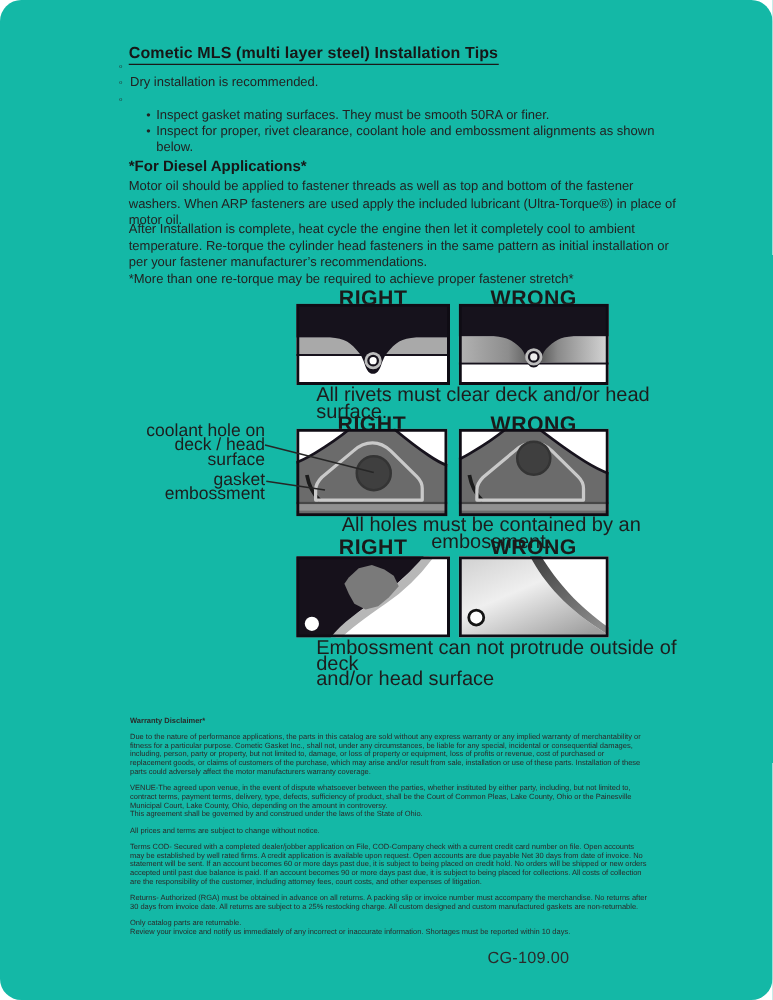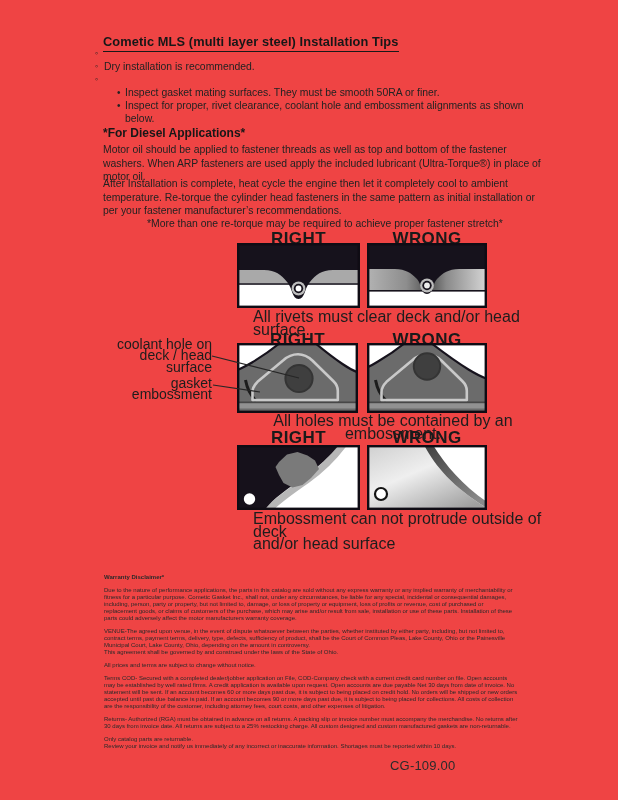--- a/index.html
+++ b/index.html
@@ -1,18 +1,18 @@
 <!DOCTYPE html>
 <html><head>
 <meta charset="utf-8">
 <style>
   html,body{margin:0;padding:0;background:#ffffff;}
   .page{
-    position:relative;width:618px;height:800px;background:#ef4444;overflow:hidden;
-    font-family:"Liberation Sans","DejaVu Sans",sans-serif;color:#1f1f1f;
+    position:relative;width:618px;height:800px;background:#14b8a6;overflow:hidden;
+    font-family:"Liberation Sans","DejaVu Sans",sans-serif;color:#1f1f1f;border-radius:17px;
   }
   .abs{position:absolute;}
   .title{
     left:103px;top:25px;font-size:12.8px;font-weight:700;letter-spacing:.1px;
     border-bottom:1.6px solid #191919;padding-bottom:2px;color:#171717;
   }
   .tips{left:95px;top:47px;width:460px;}
   .tip{display:flex;align-items:flex-start;font-size:10.4px;line-height:13.1px;color:#222;}
   .tip .marker{width:9px;flex:0 0 9px;font-size:9px;line-height:13.1px;text-align:left;}
   .tip.sub{padding-left:22px;}
@@ -53,21 +53,21 @@
     </div>
     <div class="tip sub">
       <span class="marker">•</span>
       <span>Inspect for proper, rivet clearance, coolant hole and embossment alignments as shown below.</span>
     </div>
   </div>
 
   <h2 class="abs diesel-heading">*For Diesel Applications*</h2>
   <p class="abs bodytext" style="top:133px;">Motor oil should be applied to fastener threads as well as top and bottom of the fastener washers. When ARP fasteners are used apply the included lubricant (Ultra-Torque®) in place of motor oil.</p>
   <p class="abs bodytext" style="top:167px;">After Installation is complete, heat cycle the engine then let it completely cool to ambient temperature. Re-torque the cylinder head fasteners in the same pattern as initial installation or per your fastener manufacturer’s recommendations.</p>
-  <p class="abs bodytext" style="top:207px;margin-left:44px;">*More than one re-torque may be required to achieve proper fastener stretch*</p>
+  <p class="abs bodytext" style="top:207px;">*More than one re-torque may be required to achieve proper fastener stretch*</p>
 
   <div class="abs fig-label" style="left:237px;top:229px;width:123px;">RIGHT</div>
   <div class="abs fig-label" style="left:367px;top:229px;width:120px;">WRONG</div>
 
   <svg class="abs fig" style="left:237px;top:243px;" width="123" height="65" viewBox="0 0 123 65" role="img">
     <rect width="123" height="65" fill="#ffffff"></rect>
     <rect y="27" width="123" height="13.2" fill="#a9a9a9"></rect>
     <rect y="40.2" width="123" height="1.6" fill="#16121c"></rect>
     <path d="M0,0 H123 V27 H96 C84,27.5 79.5,31 72.5,39.5 C67.5,45.5 68,56 61.5,56 C55,56 55.5,45.5 50.5,39.5 C43.5,31 39,27.5 27,27 H0 Z" fill="#16121c"></path>
     <circle cx="61.5" cy="45.5" r="6.9" fill="#bdbdbd"></circle>

